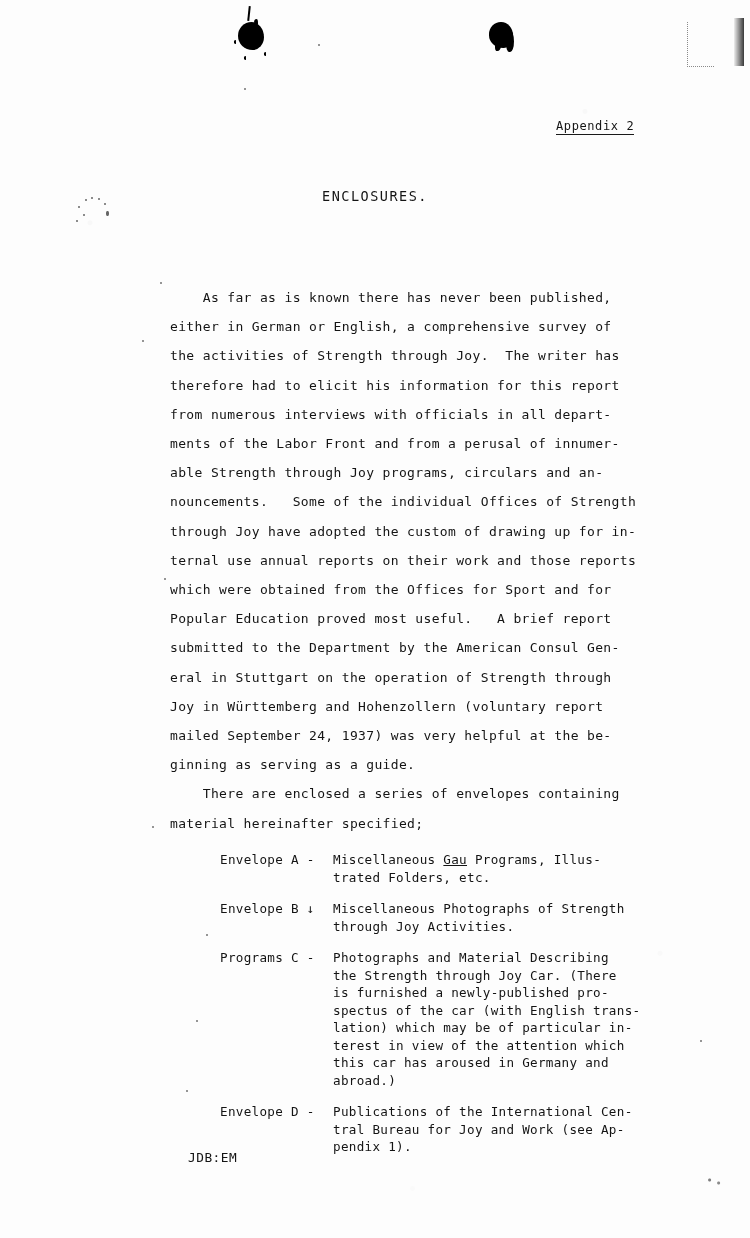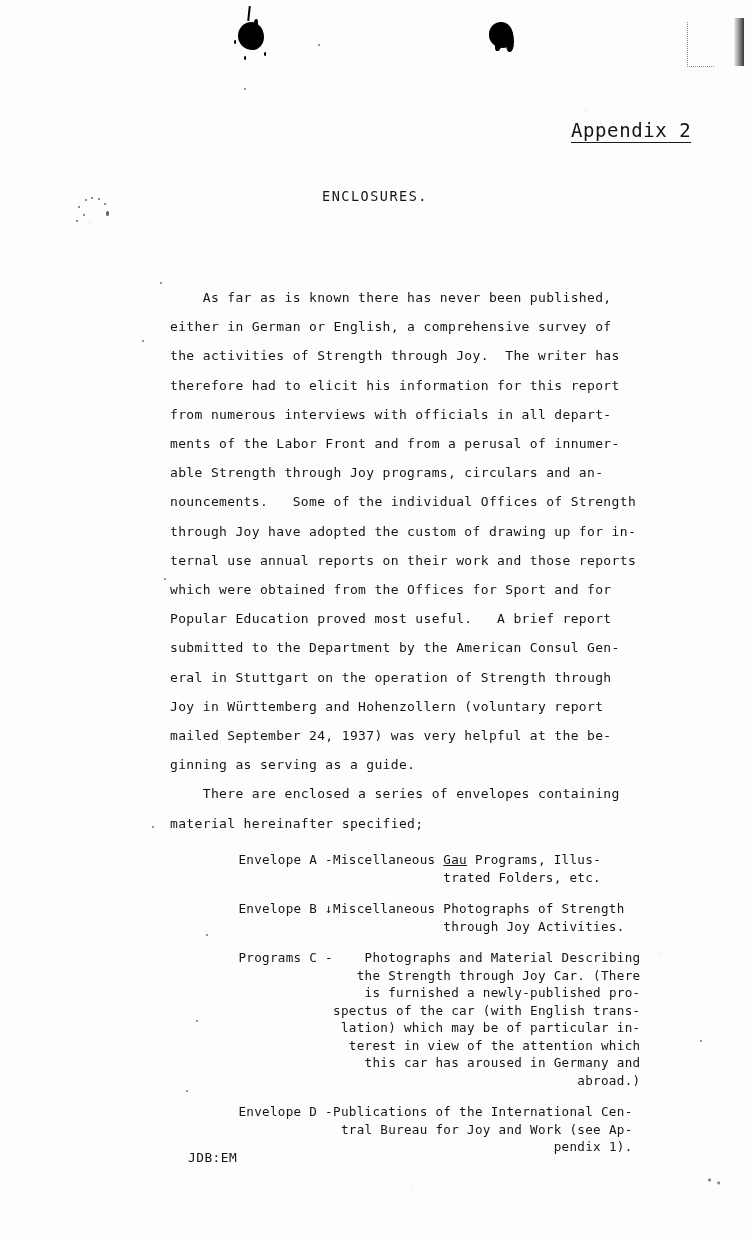--- a/index.html
+++ b/index.html
@@ -99,23 +99,23 @@
   #speck-cluster i {
     position: absolute;
     background: rgba(0,0,0,0.6);
     border-radius: 50%;
     width: 2px; height: 2px;
   }
 
   
   #appendix-header {
     position: absolute;
-    left: 571px;
+    left: 556px;
     top: 119px;
-    font-size: 19px;
+    font-size: 12px;
     letter-spacing: 0.6px;
     border-bottom: 1px solid #1a1a1a;
     padding-bottom: 1px;
     white-space: nowrap;
   }
 
   #doc-title {
     position: absolute;
     left: 0; right: 0;
     top: 184px;
@@ -146,21 +146,20 @@
     position: absolute;
     left: 220px;
     top: 851px;
     font-size: 12.6px;
     letter-spacing: 0.3px;
   }
   .env-entry {
     display: flex;
     align-items: flex-start;
     margin-bottom: 14px;
-    text-align: right;
   }
   .env-label {
     width: 113px;
     flex: 0 0 113px;
     white-space: pre;
     line-height: 17.5px;
   }
   .env-desc {
     white-space: pre;
     line-height: 17.5px;

